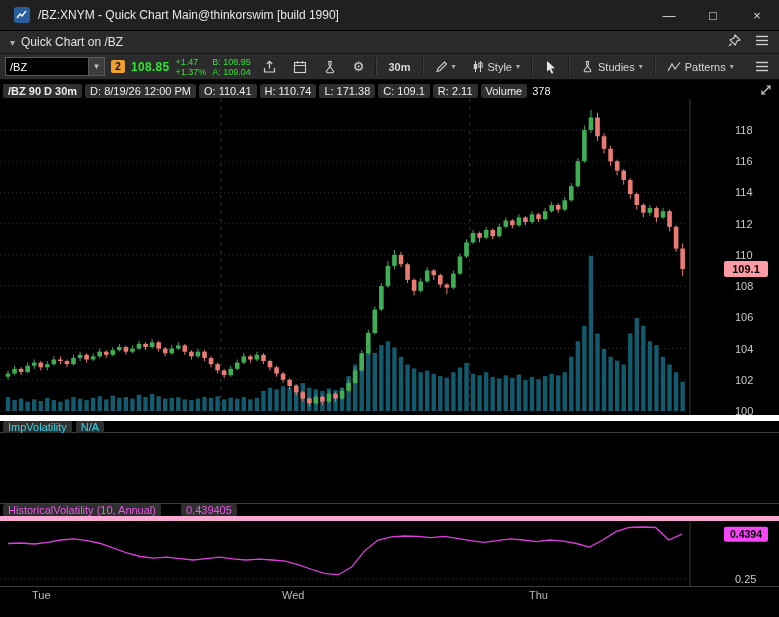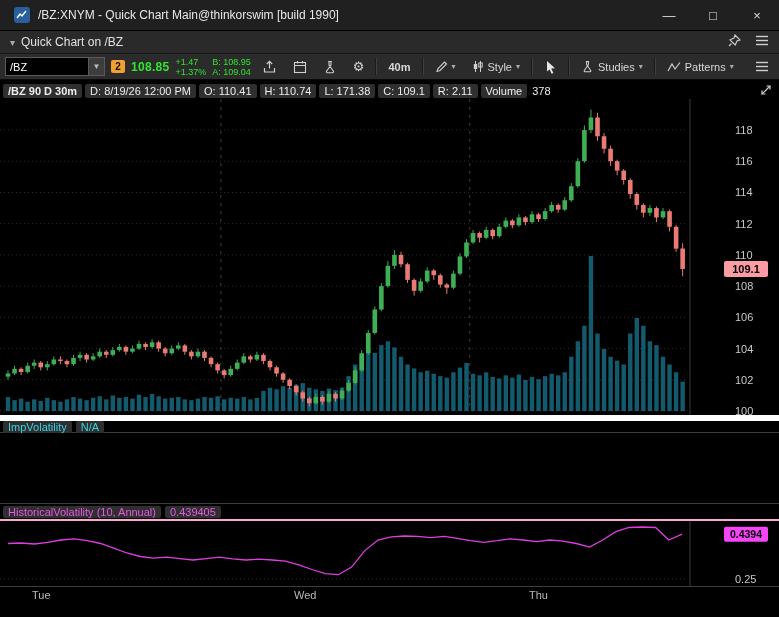--- a/index.html
+++ b/index.html
@@ -44,21 +44,21 @@
   .pill.bold{font-weight:bold;}
   .plain-val{color:#ededed;padding-left:2px;}
   .expand-icon{position:absolute;right:6px;top:3px;}
   #main-chart{position:absolute;top:19px;left:0;}
   .iv-header{position:absolute;top:335px;left:0;right:0;height:18px;box-sizing:border-box;
     border-top:6px solid #ffffff;border-bottom:1px solid #3d3d3d;display:flex;gap:4px;
     align-items:center;padding-left:3px;font-size:11px;}
   .cyan-pill{background:#2f2f2f;border-radius:2px;padding:0 5px;color:#35d3e8;}
   .iv-panel{position:absolute;top:353px;left:0;right:0;height:70px;background:#000;}
   .hv-header{position:absolute;top:423px;left:0;right:0;height:18px;box-sizing:border-box;
-    border-top:1px solid #3d3d3d;border-bottom:2px solid #f9a8d4;display:flex;gap:4px;
+    border-top:1px solid #3d3d3d;border-bottom:5px solid #f9a8d4;display:flex;gap:20px;
     align-items:center;padding-left:3px;font-size:11px;}
   .mag-pill{background:#2f2f2f;border-radius:2px;padding:0 5px;color:#e65ae6;}
   #hv-chart{position:absolute;top:441px;left:0;}
   .xaxis{position:absolute;top:506px;left:0;right:0;height:17px;border-top:1px solid #3d3d3d;
     font-size:11px;color:#b9b9b9;}
   .x-label{position:absolute;top:2px;}
 </style>
 </head>
 <body>
 
@@ -133,21 +133,21 @@
     <span class="tbtn">
       <svg width="14" height="14" viewBox="0 0 14 14">
           <path d="M5.2 1.5 H8.8 M6 1.5 V5 L10.5 11.3 A1 1 0 0 1 9.6 12.7 H4.4 A1 1 0 0 1 3.5 11.3 L8 5 V1.5" fill="none" stroke="#cfcfcf" stroke-width="1.1"></path>
         </svg>
     </span>
     <span class="tbtn">
       <span class="gear-glyph">⚙</span>
     </span>
     <span class="sep"></span>
     <span class="tbtn bold">
-      <span>40m</span>
+      <span>30m</span>
     </span>
     <span class="sep"></span>
     <span class="tbtn">
       <svg width="13" height="13" viewBox="0 0 13 13">
           <path d="M2 11.5 L3 8.5 L9.5 2 L11.5 4 L5 10.5 Z" fill="none" stroke="#cfcfcf" stroke-width="1.1"></path>
         </svg>
       <span class="dd">▾</span>
     </span>
     <span class="tbtn">
       <svg width="12" height="13" viewBox="0 0 12 13">
@@ -579,18 +579,18 @@
         <line x1="0" y1="57.919999999999995" x2="688" y2="57.919999999999995" stroke="#2e2e2e" stroke-dasharray="1,3"></line>
         <line x1="690" y1="0" x2="690" y2="65" stroke="#3a3a3a"></line>
         <polyline points="8.0,22.5 21.2,22.0 34.4,23.0 47.6,21.3 60.9,19.0 74.1,17.8 87.3,19.7 100.5,22.5 113.7,27.2 126.9,32.0 140.2,35.5 153.4,37.2 166.6,36.2 179.8,37.6 193.0,39.0 206.2,37.6 219.5,36.2 232.7,37.9 245.9,39.0 259.1,38.1 272.3,39.0 285.5,40.2 298.7,43.8 312.0,48.5 325.2,52.7 338.4,53.7 351.6,46.1 364.8,29.6 378.0,19.0 391.3,15.9 404.5,15.0 417.7,15.4 430.9,16.6 444.1,15.4 457.3,17.3 470.5,19.7 483.8,21.3 497.0,19.7 510.2,17.8 523.4,19.0 536.6,20.6 549.8,19.0 563.1,20.2 576.3,22.5 589.5,26.1 602.7,19.0 615.9,10.7 629.1,6.5 642.4,6.0 655.6,6.5 668.8,19.0 682.0,13.2" fill="none" stroke="#df3edf" stroke-width="1.3"></polyline>
         <text x="735" y="61.919999999999995" fill="#c9c9c9" font-size="11" font-family="&quot;Liberation Sans&quot;,sans-serif">0.25</text>
         <rect x="724" y="5.721599999999992" width="44" height="15" rx="2" fill="#f645f6"></rect>
         <text x="746" y="16.72159999999999" fill="#000" font-size="10.5" font-weight="bold" text-anchor="middle" font-family="&quot;Liberation Sans&quot;,sans-serif">0.4394</text>
       </svg>
 
     <div class="xaxis">
         <span class="x-label" style="left: 32px;">Tue</span>
-        <span class="x-label" style="left: 294px;">Wed</span>
+        <span class="x-label" style="left: 282px;">Wed</span>
         <span class="x-label" style="left: 529px;">Thu</span>
       </div>
 
   </div>
 </div>
 
 </body></html>

